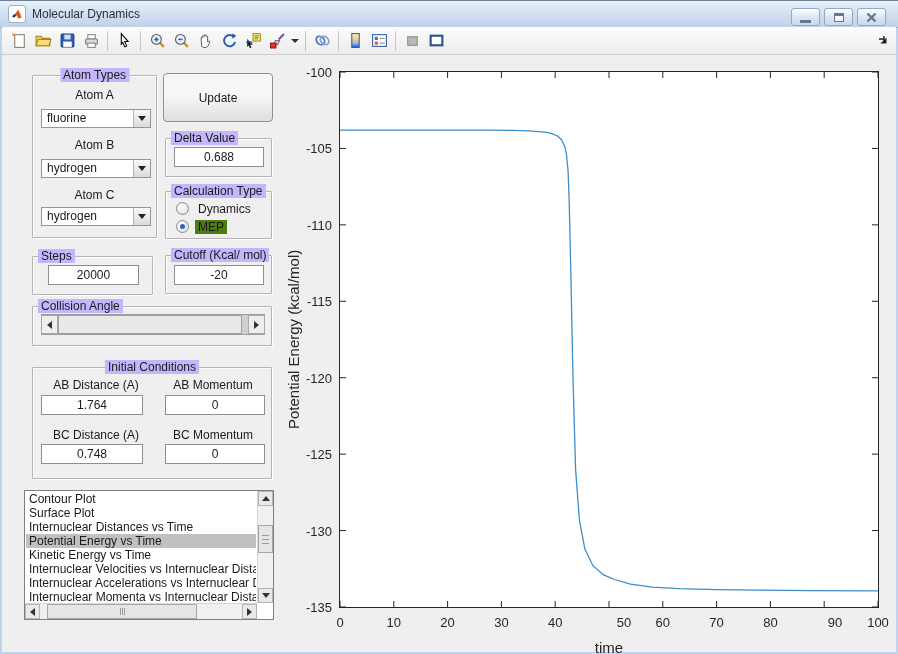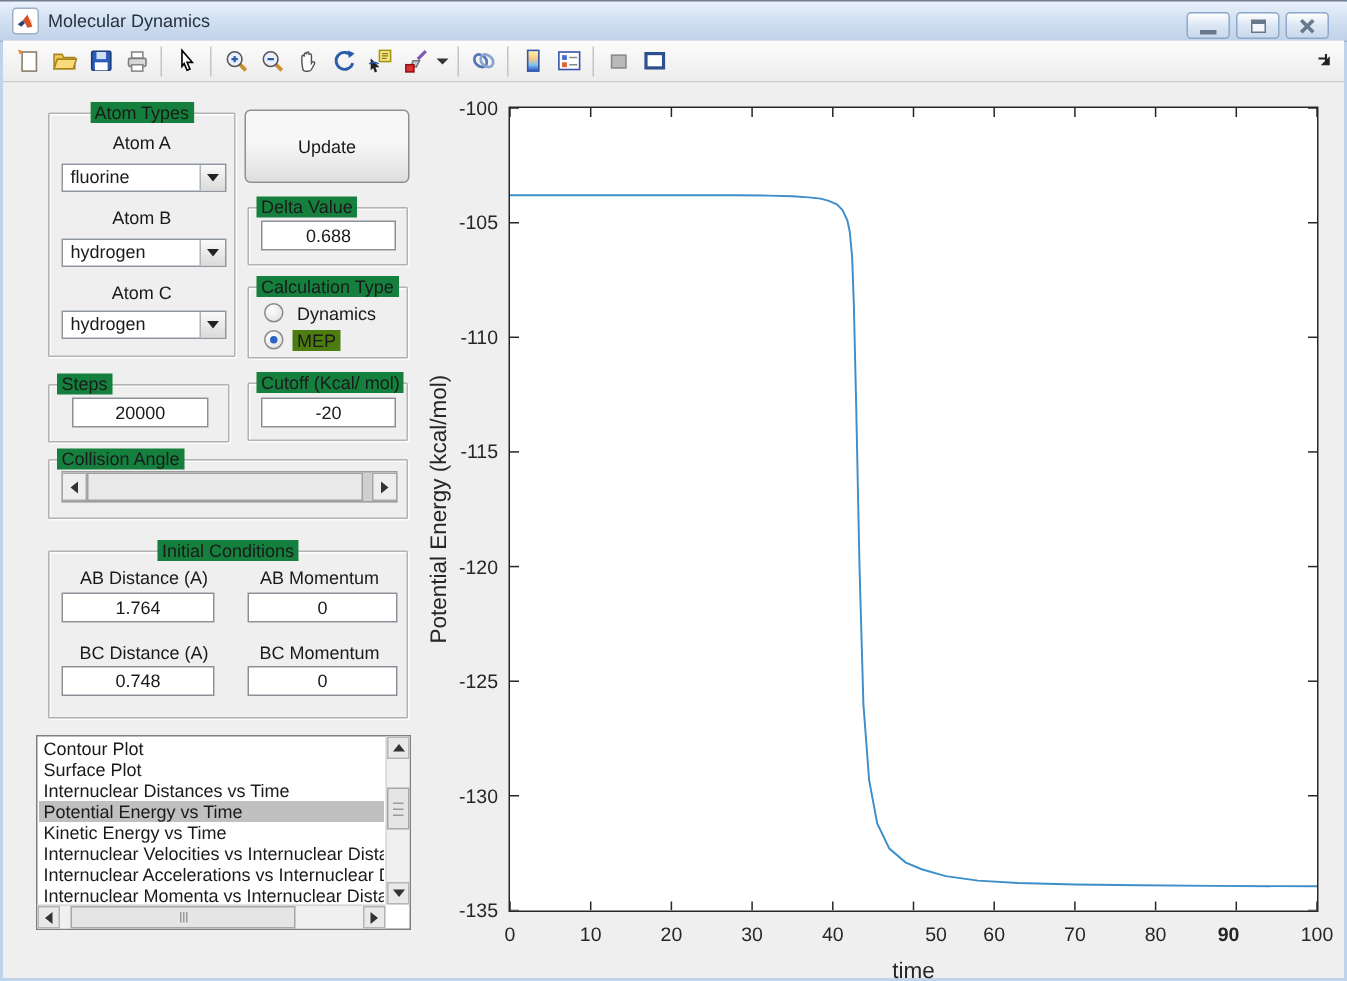--- a/index.html
+++ b/index.html
@@ -27,21 +27,21 @@
     display:flex; align-items:center; padding-left:5px; }
   .tbtn { width:24px; height:24px; display:flex; align-items:center; justify-content:center; }
   .tsep { width:1px; height:20px; background:#c4c4c4; margin:0 4px; }
   .tcaret { width:0; height:0; border-left:4px solid transparent; border-right:4px solid transparent;
     border-top:4px solid #333; margin:0 2px; }
   .overflow { position:absolute; right:8px; top:8px; }
   
   .content { position:absolute; left:0; right:0; top:55px; bottom:0; background:#efefef; }
   .gbox { position:absolute; border:1px solid #b3b3b3; border-radius:1px;
     box-shadow:1px 1px 0 #fdfdfd, inset 1px 1px 0 #fdfdfd; }
-  .glabel { position:absolute; top:-8px; left:5px; background:#15803d; padding:0 3px;
+  .glabel { position:absolute; top:-8px; left:5px; background:#c4b5fd; padding:0 3px;
     font-size:12px; white-space:nowrap; }
   .glabel.center { left:50%; transform:translateX(-50%); }
   .slabel { position:absolute; font-size:12px; text-align:center; white-space:nowrap; }
   .edit { position:absolute; background:#fff; border:1px solid #8b9097; text-align:center;
     font-size:12px; line-height:18px; }
   .combo { position:absolute; height:19px; background:#fff; border:1px solid #8f969e; }
   .combo .ctext { padding-left:5px; font-size:12px; line-height:17px; }
   .combo .cbtn { position:absolute; right:0; top:0; bottom:0; width:17px;
     background:linear-gradient(#fafafa,#dadada); border-left:1px solid #aeb4ba;
     display:flex; align-items:center; justify-content:center; }
@@ -407,21 +407,21 @@
       <div class="ylabel">Potential Energy (kcal/mol)</div>
     <span class="xtick" style="left: 0px;">0</span>
         <span class="xtick" style="left: 53.8px;">10</span>
         <span class="xtick" style="left: 107.6px;">20</span>
         <span class="xtick" style="left: 161.4px;">30</span>
         <span class="xtick" style="left: 215.2px;">40</span>
         <span class="xtick" style="left: 284px;">50</span>
         <span class="xtick" style="left: 322.8px;">60</span>
         <span class="xtick" style="left: 376.6px;">70</span>
         <span class="xtick" style="left: 430.4px;">80</span>
-        <span class="xtick" style="left: 479px; font-weight: bold;">90</span>
+        <span class="xtick" style="left: 495px;">90</span>
         <span class="xtick" style="left: 538px;">100</span>
         <span class="ytick" style="top: 0px;">-100</span>
         <span class="ytick" style="top: 76.4286px;">-105</span>
         <span class="ytick" style="top: 152.857px;">-110</span>
         <span class="ytick" style="top: 229.286px;">-115</span>
         <span class="ytick" style="top: 305.714px;">-120</span>
         <span class="ytick" style="top: 382.143px;">-125</span>
         <span class="ytick" style="top: 458.571px;">-130</span>
         <span class="ytick" style="top: 535px;">-135</span>
       </div>

